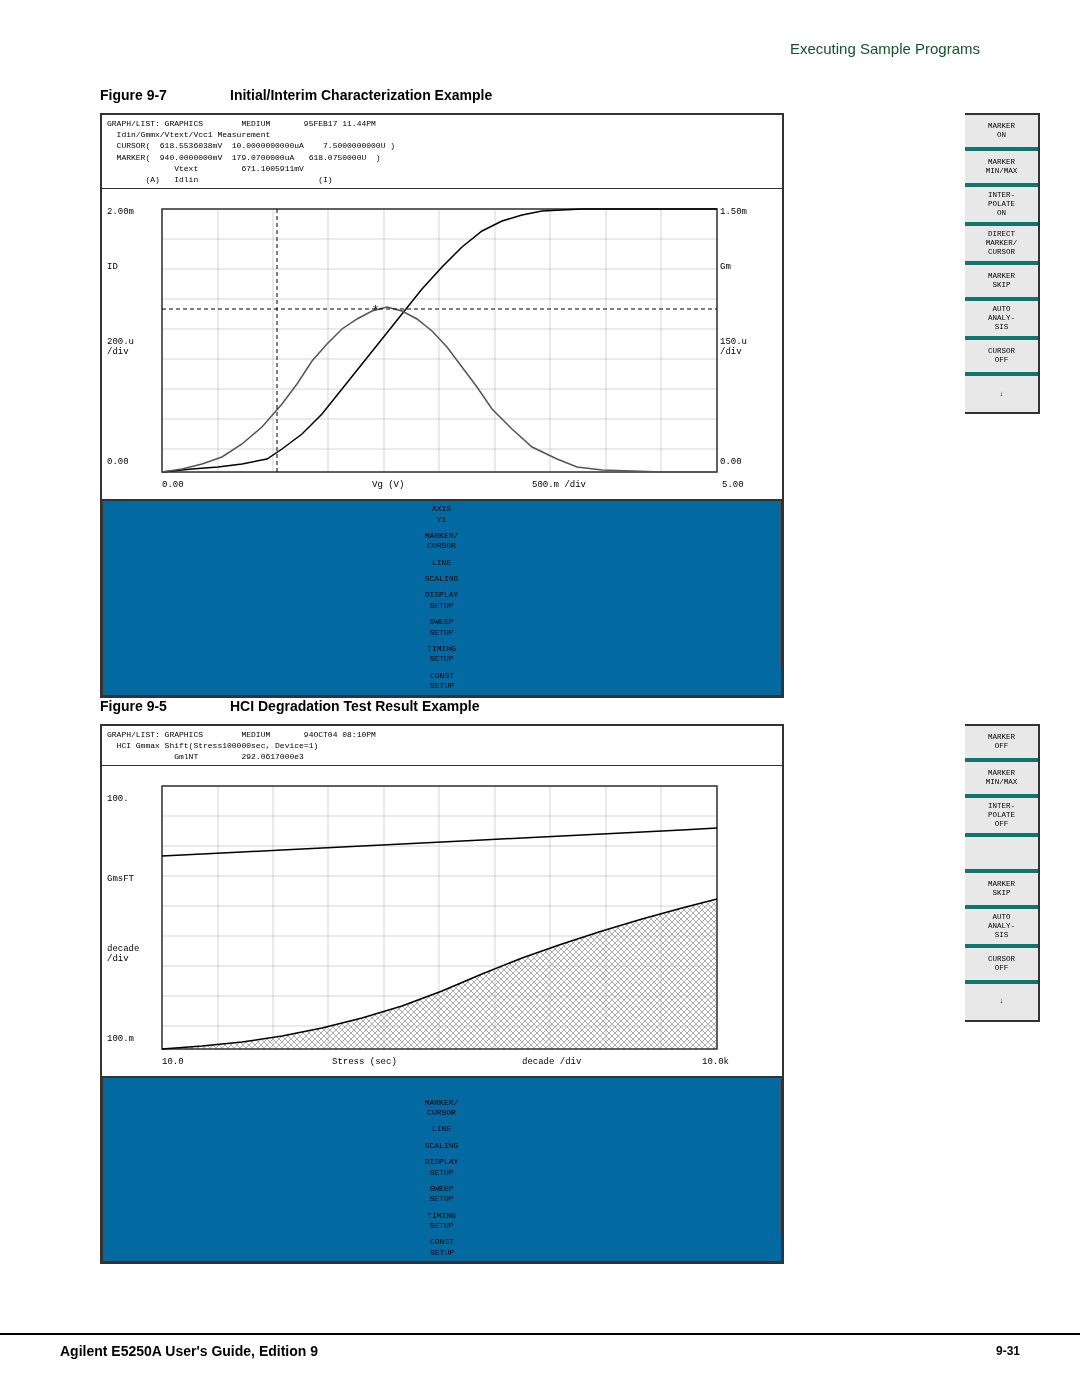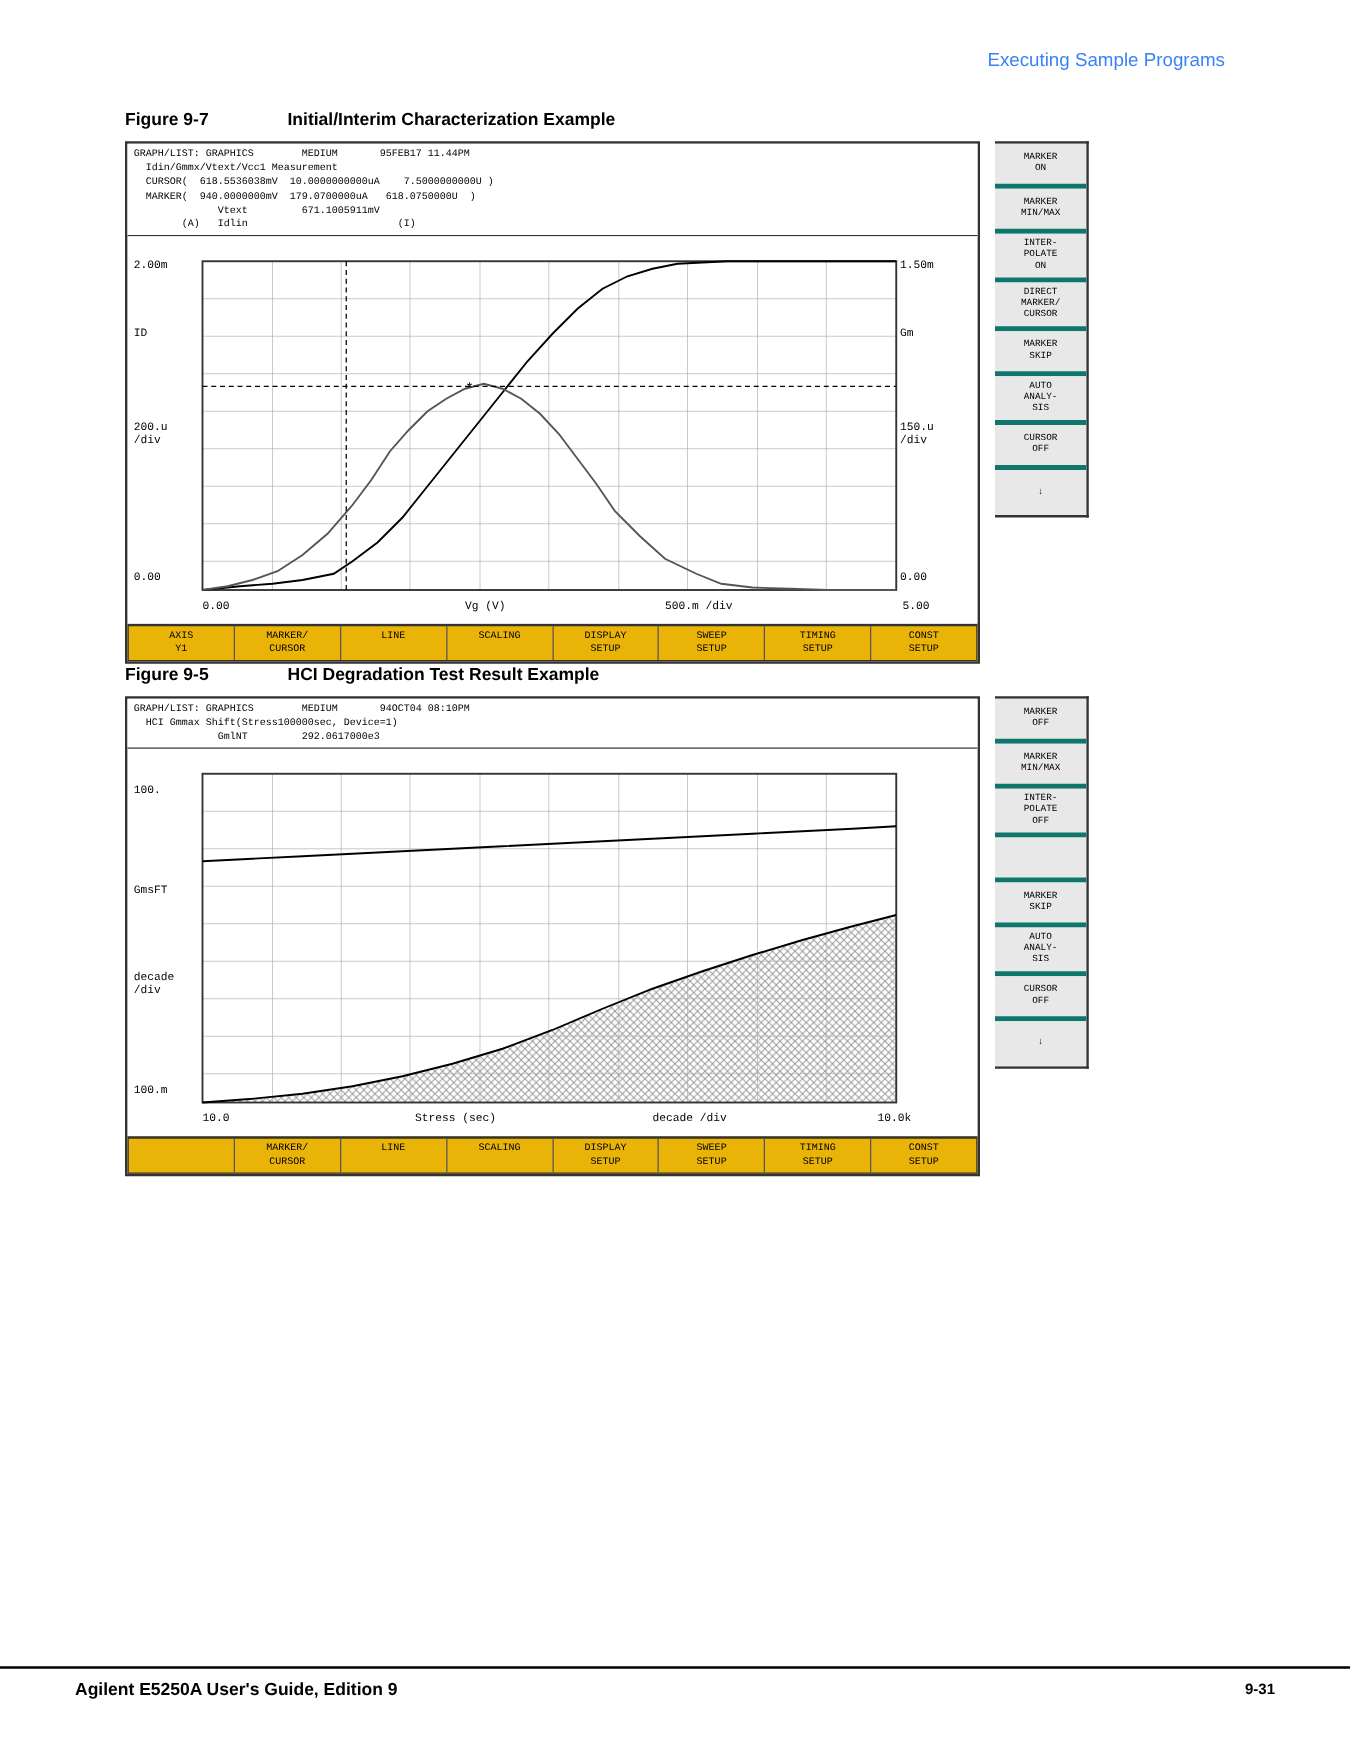--- a/index.html
+++ b/index.html
@@ -19,21 +19,21 @@
       position: relative;
     }
 
     
     .header-section {
       text-align: right;
       padding: 20px 60px 10px 0;
       margin-bottom: 20px;
     }
     .header-line1 {
-      color: #3b82f6;
+      color: #14532d;
       font-size: 15px;
       font-weight: normal;
     }
     .header-line2 {
       color: #c00;
       font-size: 15px;
       font-weight: normal;
     }
 
     
@@ -55,21 +55,22 @@
     .figure-title {
       font-weight: bold;
       font-size: 14px;
     }
 
     
     .graph-area {
       display: flex;
       align-items: flex-start;
       padding-left: 60px;
-      gap: 12px;
+      gap: 0;
+      justify-content: space-between;
     }
 
     
     .instrument-screen {
       border: 2px solid #333;
       background: #fff;
       position: relative;
       flex-shrink: 0;
     }
 
@@ -109,23 +110,24 @@
       align-items: center;
       justify-content: center;
     }
     .softkey-btn:last-child { border-bottom: none; }
 
     
     .menu-bar {
       display: flex;
       border: 1px solid #333;
       border-top: 2px solid #333;
-      background: #eab308;
+      background: #0369a1;
       font-family: 'Courier New', monospace;
       font-size: 8px;
+      flex-direction: column;
     }
     .menu-item {
       border-right: 1px solid #555;
       padding: 3px 5px;
       text-align: center;
       cursor: pointer;
       flex: 1;
       line-height: 1.3;
     }
     .menu-item:last-child { border-right: none; }

